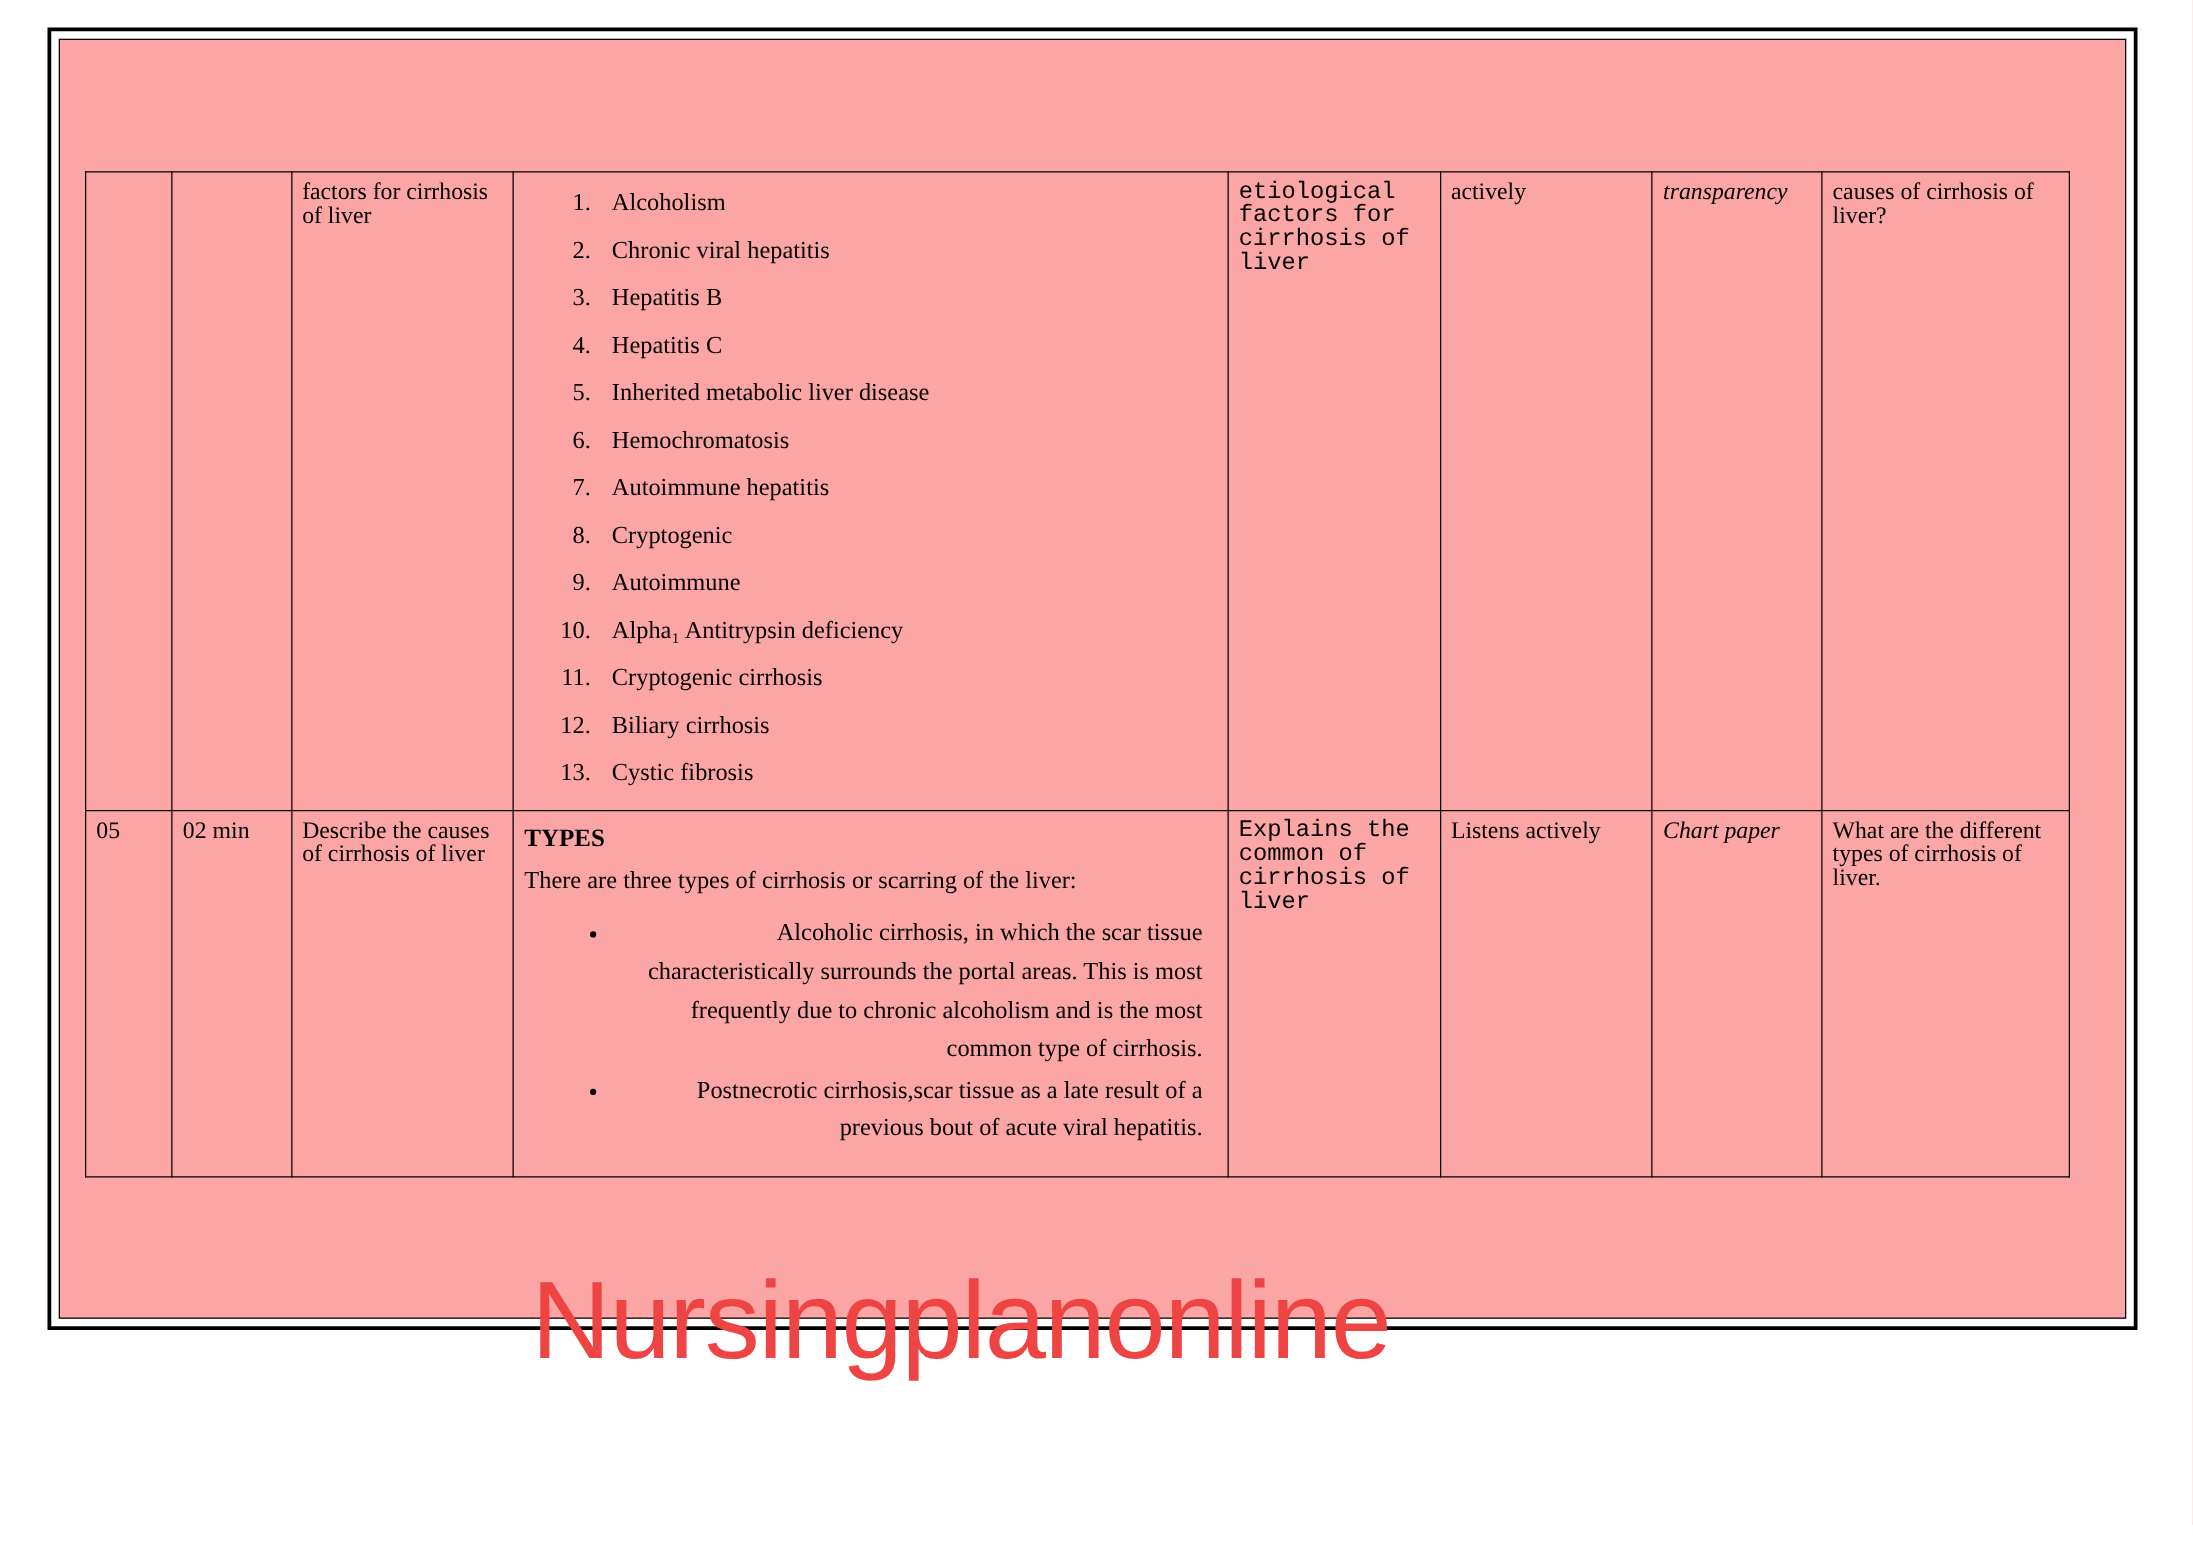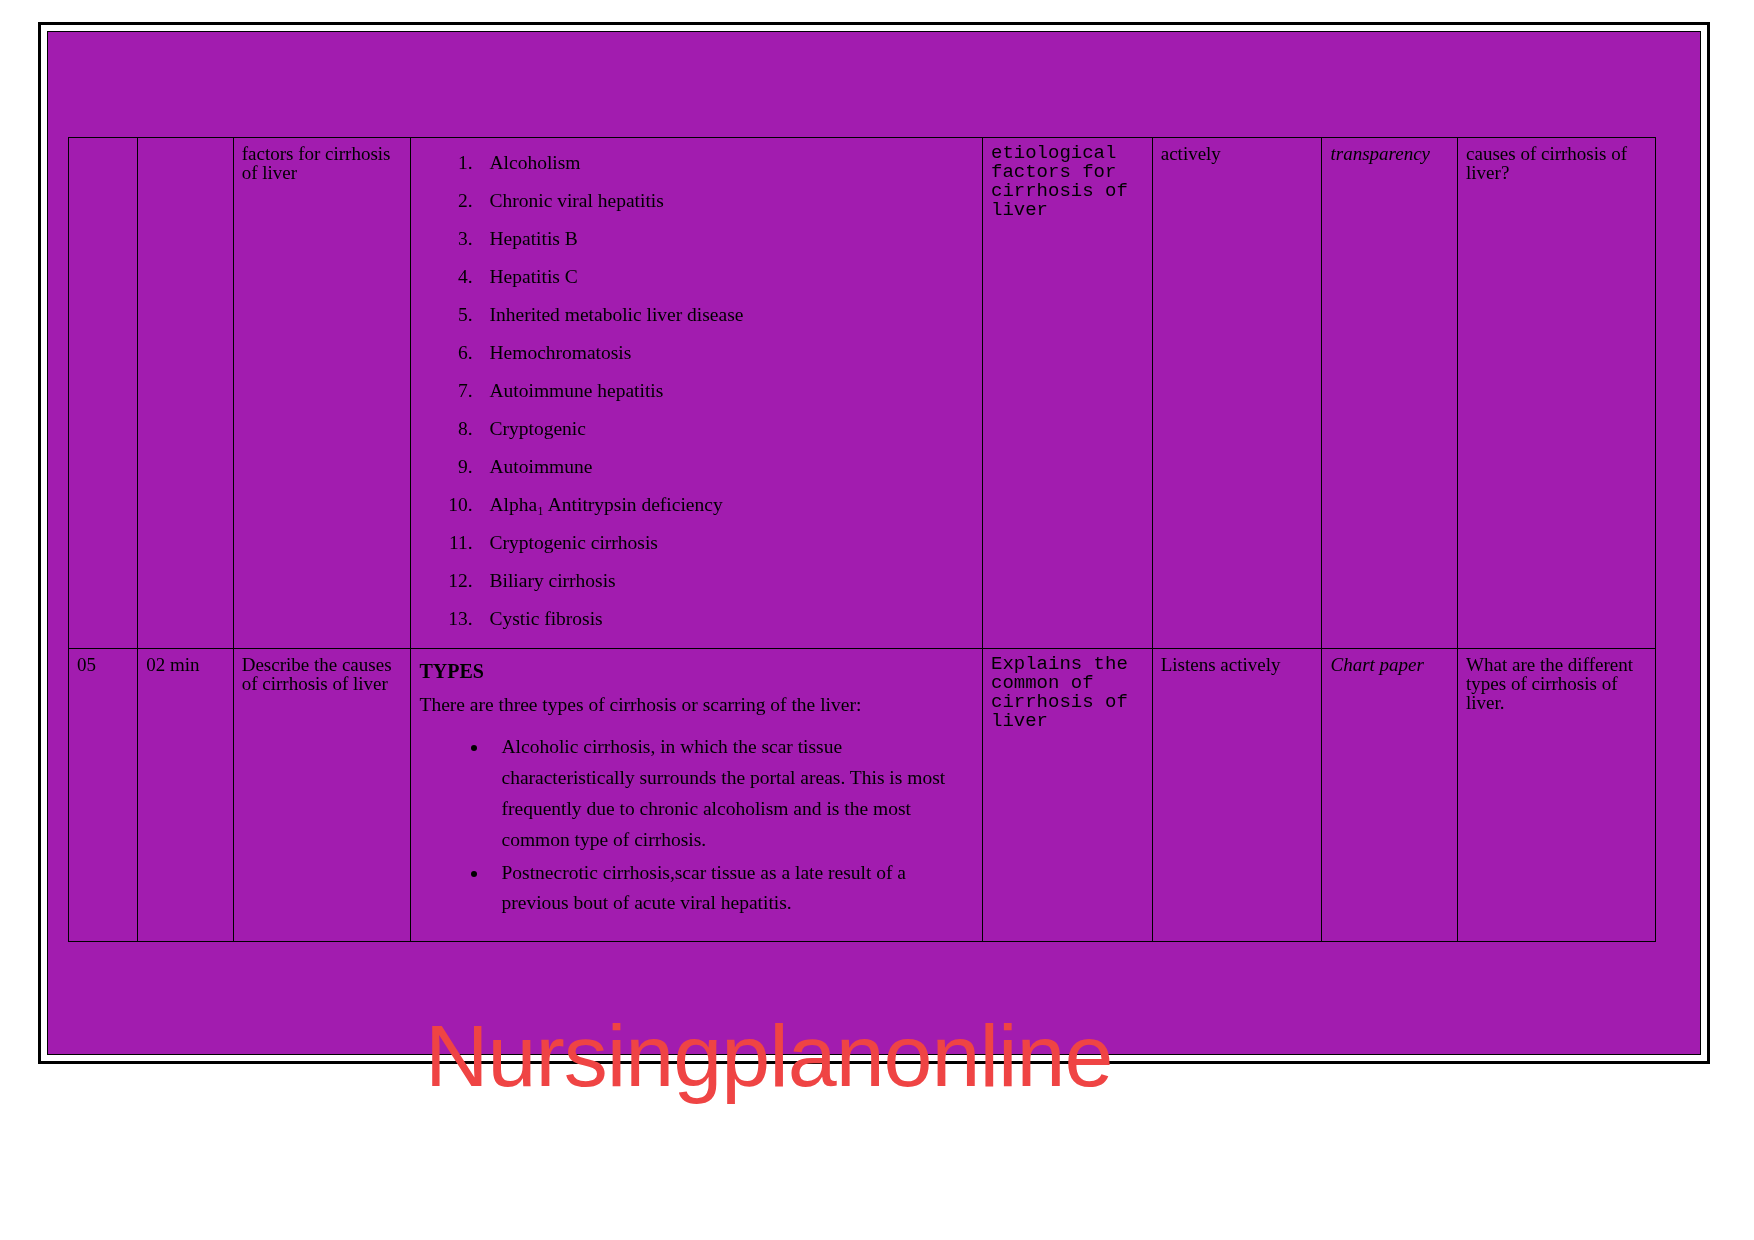--- a/index.html
+++ b/index.html
@@ -24,21 +24,21 @@
     background: #ffffff;
     box-sizing: border-box;
   }
   .page-frame-inner {
     position: absolute;
     left: 6px;
     top: 6px;
     right: 6px;
     bottom: 6px;
     border: 1px solid #000000;
-    background: #a21caf;
+    background: #fca5a5;
     box-sizing: border-box;
   }
   .doc-table {
     position: absolute;
     left: 20px;
     top: 105px;
     width: 1588px;
     border-collapse: collapse;
     table-layout: fixed;
   }
@@ -93,20 +93,21 @@
   ol.numlist li {
     font-size: 19.5px;
     line-height: 1.95;
     padding-left: 12px;
   }
   ul.bullist {
     margin: 12px;
     padding-left: 58px;
     list-style-type: disc;
     list-style-position: outside;
+    text-align: right;
   }
   ul.bullist li {
     font-size: 19.5px;
     line-height: 1.58;
     padding-left: 12px;
     margin-bottom: 2px;
   }
   .watermark {
     position: absolute;
     left: 425px;

